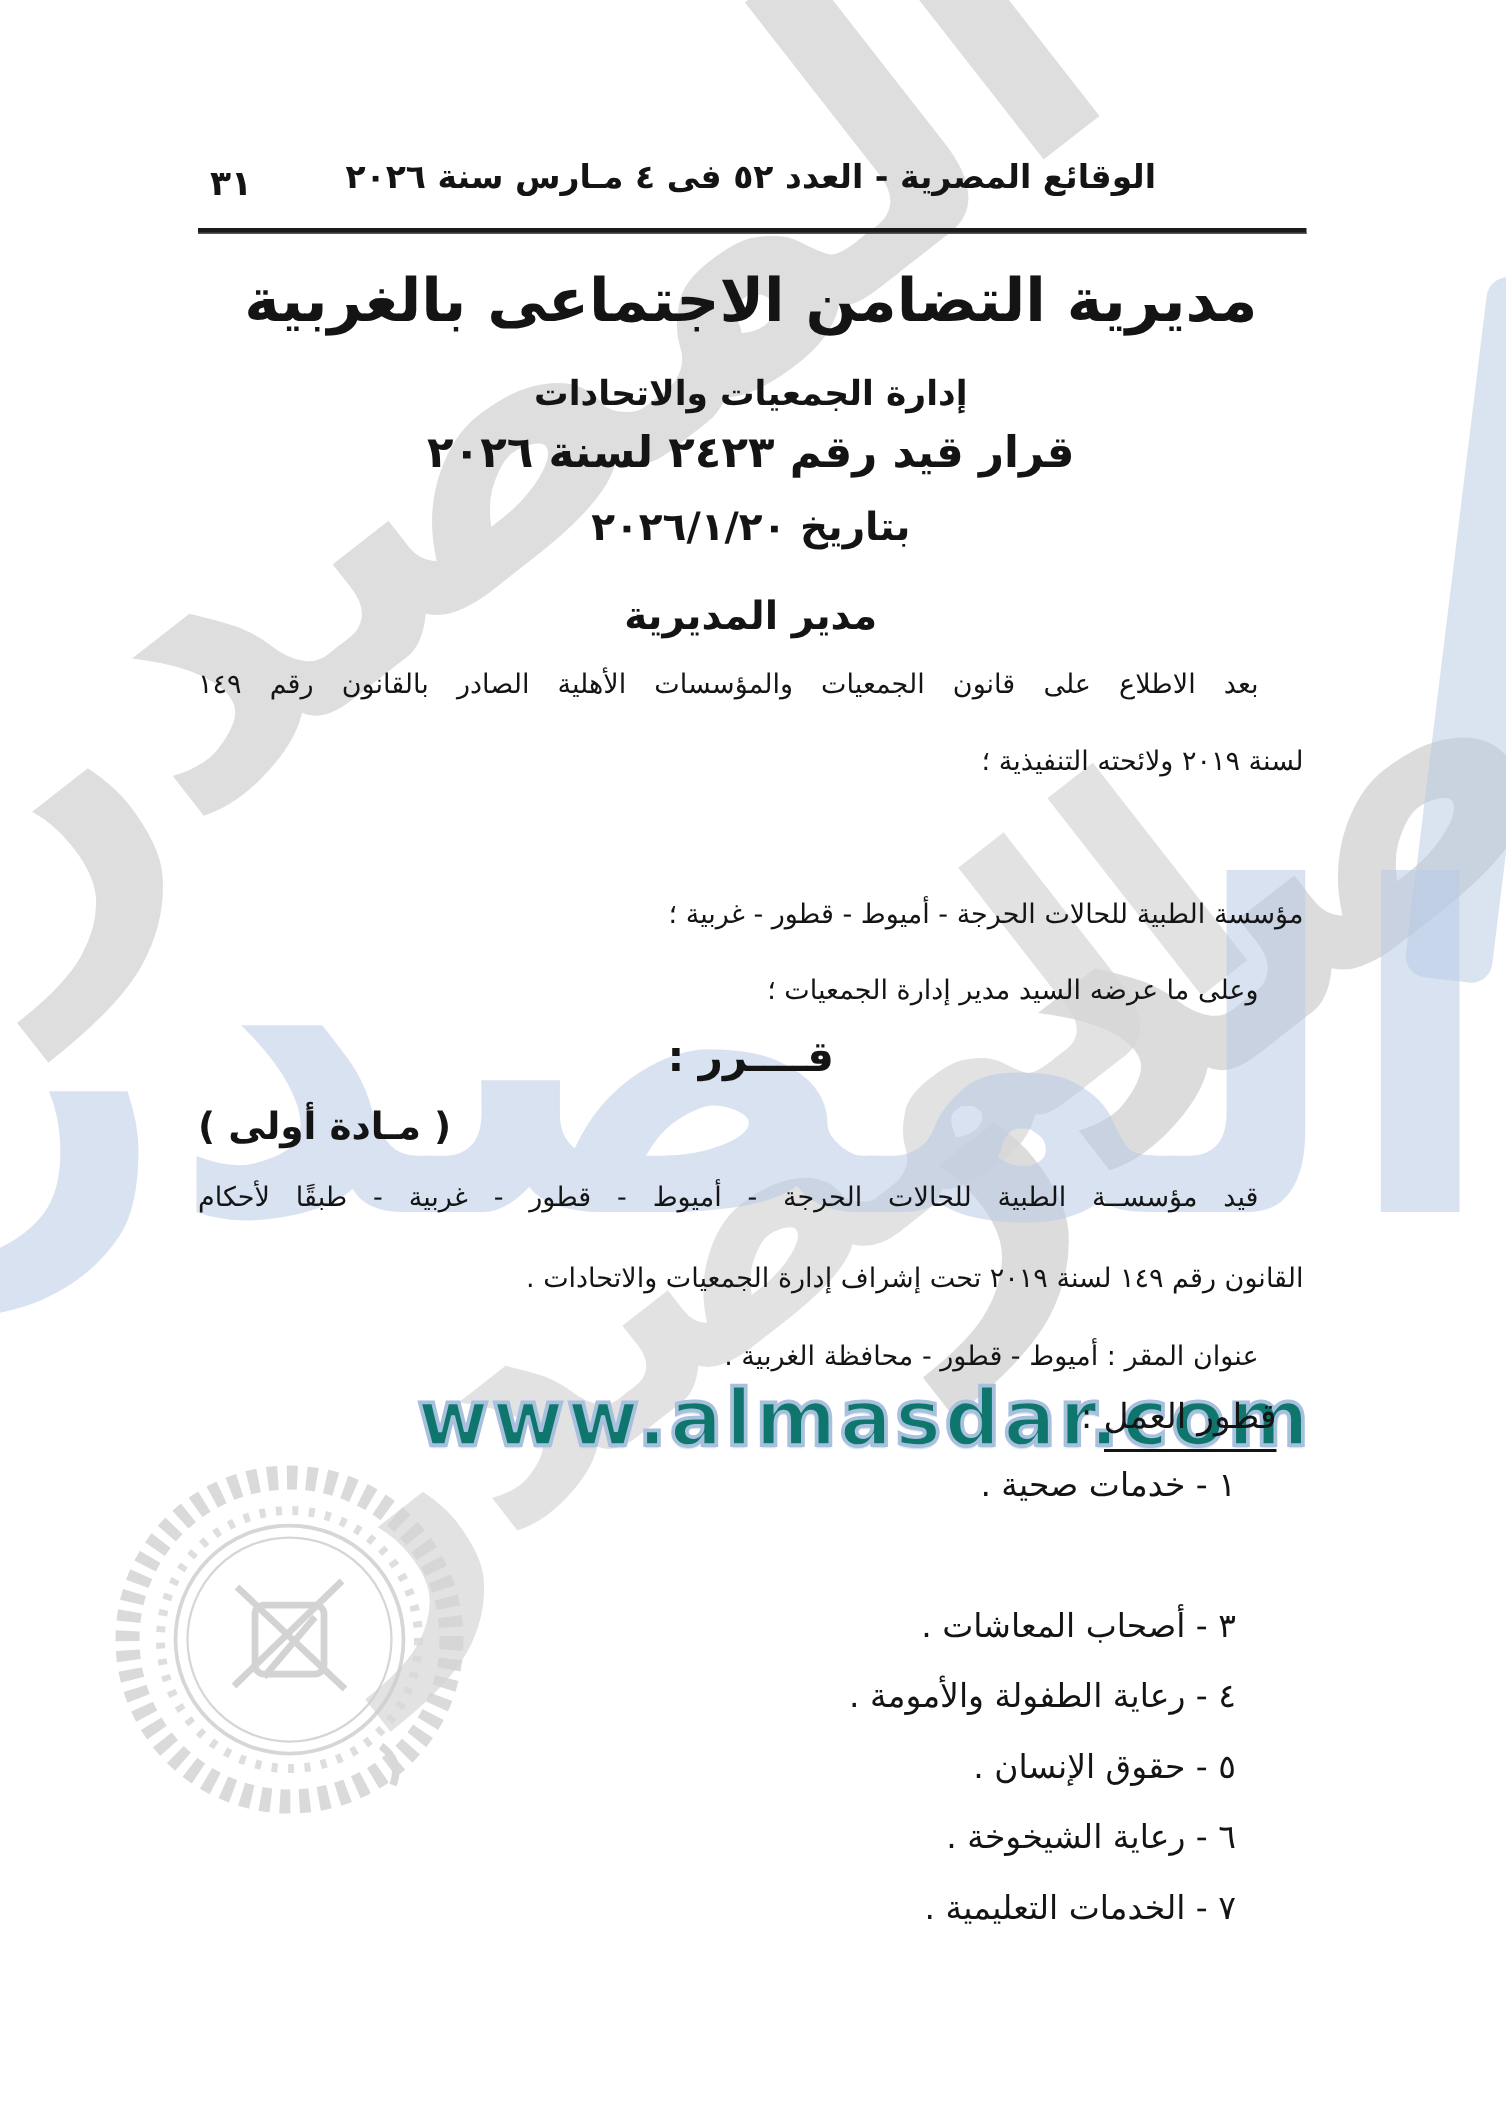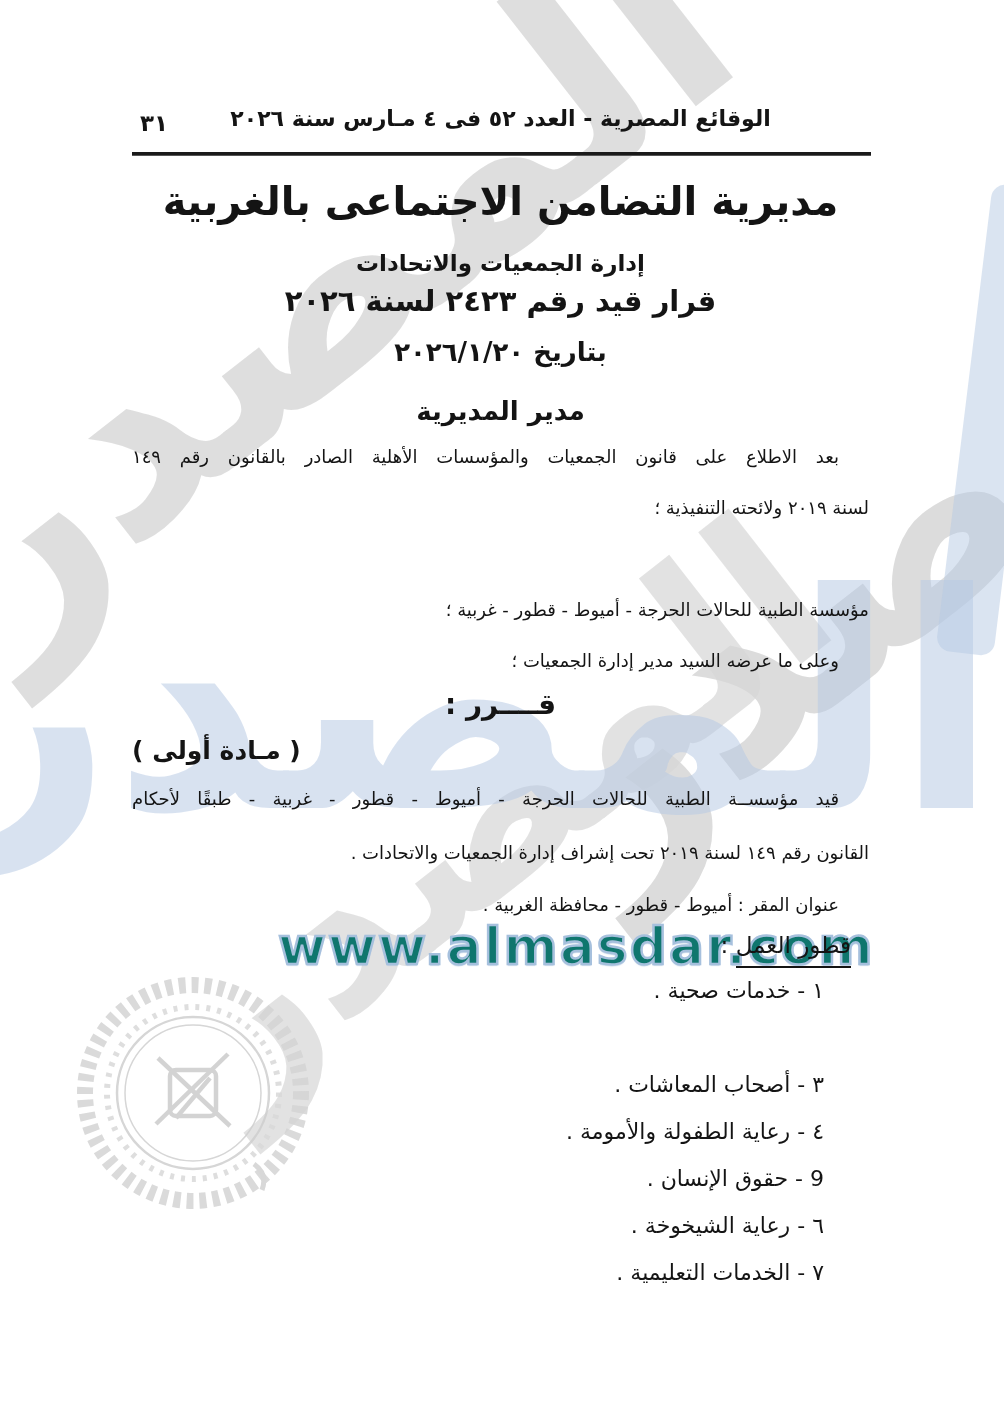--- a/index.html
+++ b/index.html
@@ -121,18 +121,18 @@
 
     <p class="line indent l-hq">عنوان المقر : أميوط - قطور - محافظة الغربية .</p>
 
     <div class="work-label-row">
       <span class="lbl">قطور العمل</span><span> :</span>
     </div>
 
     <div class="wf-item wf-0">١ - خدمات صحية .</div>
     <div class="wf-item wf-2">٣ - أصحاب المعاشات .</div>
     <div class="wf-item wf-3">٤ - رعاية الطفولة والأمومة .</div>
-    <div class="wf-item wf-4">9 - حقوق الإنسان .</div>
+    <div class="wf-item wf-4">٥ - حقوق الإنسان .</div>
     <div class="wf-item wf-5">٦ - رعاية الشيخوخة .</div>
     <div class="wf-item wf-6">٧ - الخدمات التعليمية .</div>
 
   </div>
 </div>
 
 </body></html>

